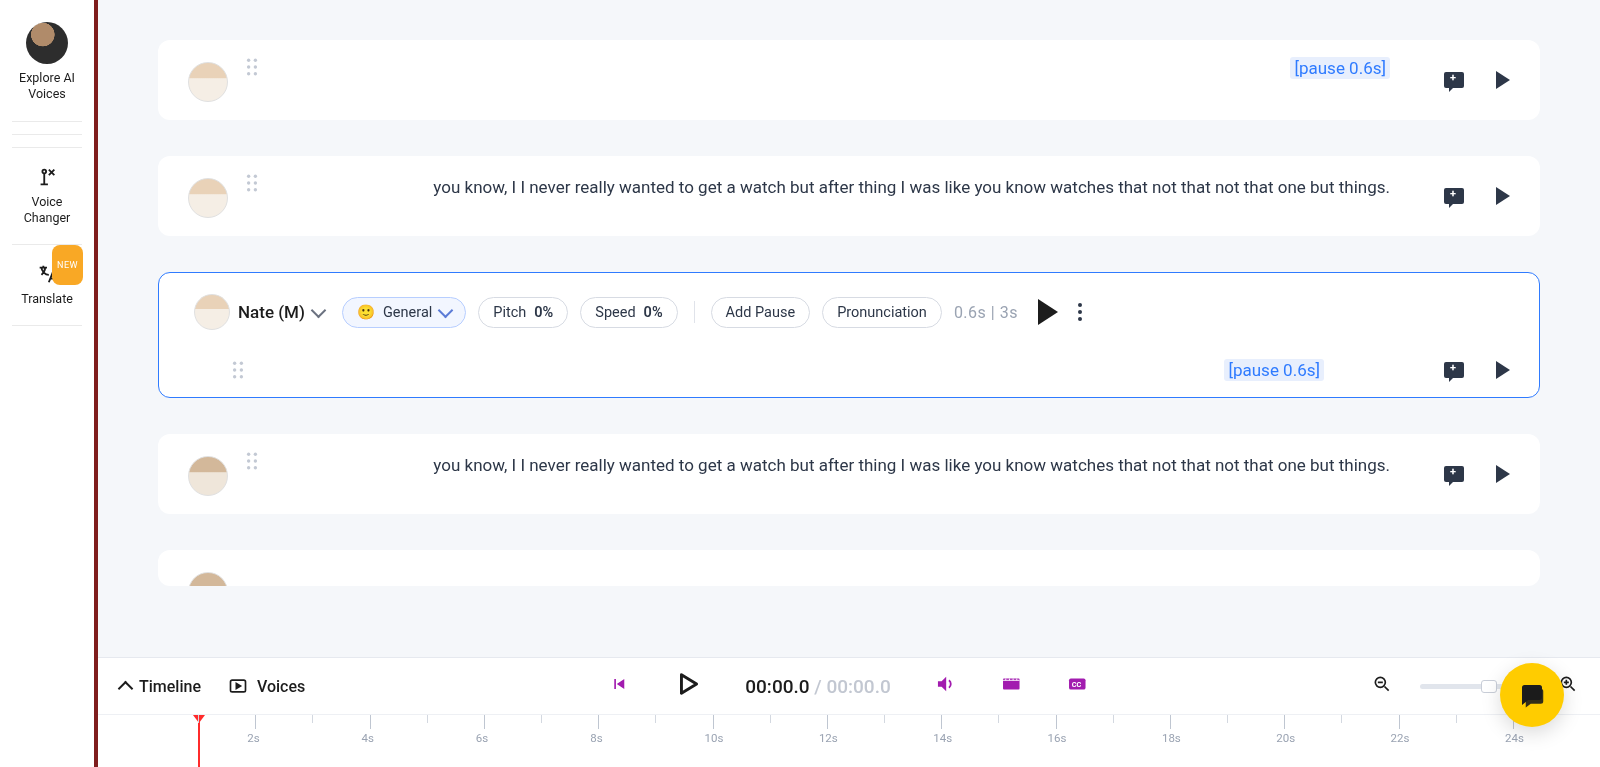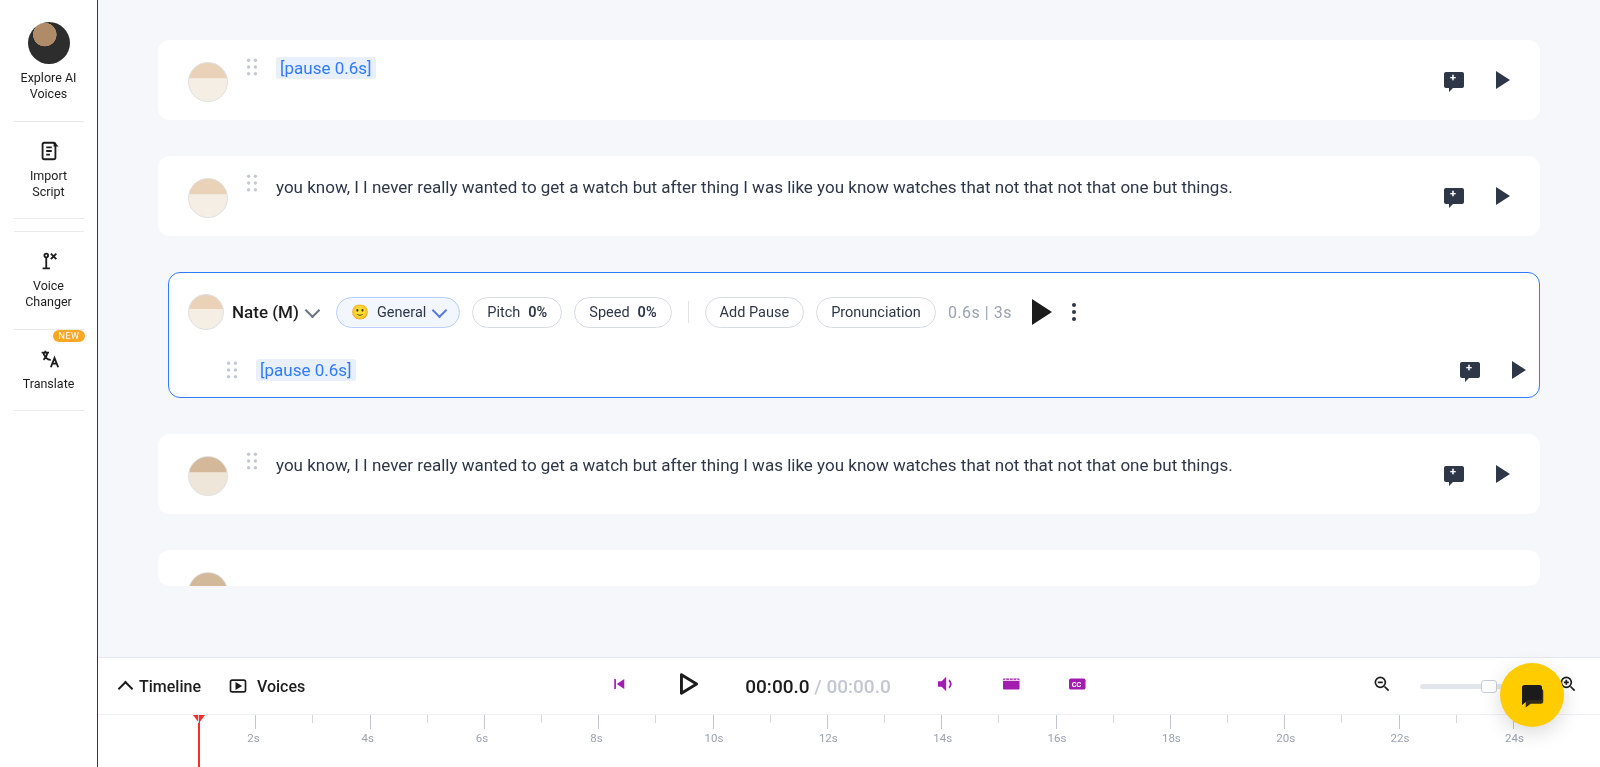--- a/index.html
+++ b/index.html
@@ -1,33 +1,33 @@
 <!DOCTYPE html>
 <html><head>
 <meta charset="utf-8">
 <style>
   * { box-sizing: border-box; margin: 0; padding: 0; font-family: -apple-system, BlinkMacSystemFont, "Segoe UI", Roboto, Helvetica, Arial, sans-serif; }
   html, body { height: 100%; width: 100%; background: #f5f7fa; color: #1c1c1c; }
   .app { display: flex; height: 100vh; width: 100vw; }
 
   
-  .sidebar { width: 98px; background: #fff; border-right: 1px solid #7f1d1d; display: flex; flex-direction: column; align-items: center; padding-top: 10px; }
+  .sidebar { width: 98px; background: #fff; border-right: 4px solid #7f1d1d; display: flex; flex-direction: column; align-items: center; padding-top: 10px; }
   .side-item { display: flex; flex-direction: column; align-items: center; padding: 12px 4px; width: 84px; cursor: pointer; text-align: center; gap: 6px; }
   .side-item .lbl { font-size: 12.5px; line-height: 1.3; color: #1c1c1c; }
   .side-sep { width: 70px; height: 1px; background: #eaeaea; margin: 6px 0; }
   .avatar { width: 42px; height: 42px; border-radius: 50%; background: radial-gradient(circle at 40% 30%, #b08b6a 0 30%, #2d2d2d 31% 100%); }
   .icon { width: 22px; height: 22px; display: inline-flex; align-items: center; justify-content: center; color: #1c1c1c; }
-  .badge-new { position: absolute; top: -6px; right: 6px; font-size: 9px; color: #fff; background: #f9a825; padding: 1px 5px; border-radius: 8px; letter-spacing: .5px; }
+  .badge-new { position: absolute; top: -6px; right: 6px; font-size: 9px; color: #fff; background: #f9a825; padding: 15px 5px; border-radius: 8px; letter-spacing: .5px; }
   .side-item.rel { position: relative; }
 
   
-  .main { flex: 1; overflow: hidden; position: relative; }
+  .main { flex: 1; overflow: hidden; position: relative; text-align: right; }
   .scroll { position: absolute; inset: 0; bottom: 110px; overflow-y: auto; padding: 40px 60px 20px; }
   .card { background: #fff; border-radius: 12px; margin-bottom: 36px; padding: 18px 30px; display: flex; align-items: flex-start; position: relative; }
-  .card.selected { border: 1.5px solid #2f7bff; padding: 17px 13px; margin-left: 10px; }
+  .card.selected { border: 1.5px solid #2f7bff; padding: 17px 29px; }
   .speaker { width: 40px; height: 40px; border-radius: 50%; border: 1px solid #e0e0e0; background: linear-gradient(180deg,#e9d2b8 0 40%,#f5eee5 41% 100%); flex: none; margin-top: 4px; }
   .drag { width: 20px; margin: 0 14px; display: flex; align-items: center; justify-content: center; color: #c3c9d4; cursor: grab; }
   .drag svg { width: 12px; height: 18px; }
   .content { flex: 1; padding-right: 120px; }
   .content .text { font-size: 17px; line-height: 1.55; color: #2d3748; }
   .content .pause-tag { font-size: 17px; background: #e8effd; color: #2f7bff; padding: 1px 4px; border-radius: 3px; }
   .row-actions { position: absolute; right: 30px; top: 50%; transform: translateY(-50%); display: flex; align-items: center; gap: 32px; color: #2d3748; }
   .row-actions .act { cursor: pointer; }
   .play-tri { width: 0; height: 0; border-style: solid; border-width: 9px 0 9px 14px; border-color: transparent transparent transparent #2d3748; }
   .note-icon { width: 20px; height: 16px; background: #2d3748; position: relative; border-radius: 2px; }
@@ -86,31 +86,20 @@
 <div class="app">
 
   <div class="sidebar">
     <div class="side-item">
       <div class="avatar"></div>
       <div class="lbl" style="white-space:pre-line">Explore AI
 Voices</div>
     </div>
     <div class="side-sep"></div>
 
-    <div class="side-item">
-      <span class="icon">
-        <svg viewBox="0 0 24 24" fill="none" stroke="currentColor" stroke-width="2">
-            <rect x="5" y="3" width="14" height="18" rx="2"></rect>
-            <path d="M9 8h6M9 12h6M9 16h4"></path>
-            <path d="M17 3l3 3-3 0"></path>
-          </svg>
-      </span>
-      <div class="lbl" style="white-space:pre-line">Import
-Script</div>
-    </div>
     <div class="side-sep"></div>
 
     <div class="side-sep"></div>
 
     <div class="side-item">
       <span class="icon">
         <svg viewBox="0 0 24 24" fill="none" stroke="currentColor" stroke-width="2">
             <circle cx="9" cy="6" r="2"></circle>
             <path d="M9 8v12M5 20h8M14 4l6 6M20 4l-6 6"></path>
           </svg>

